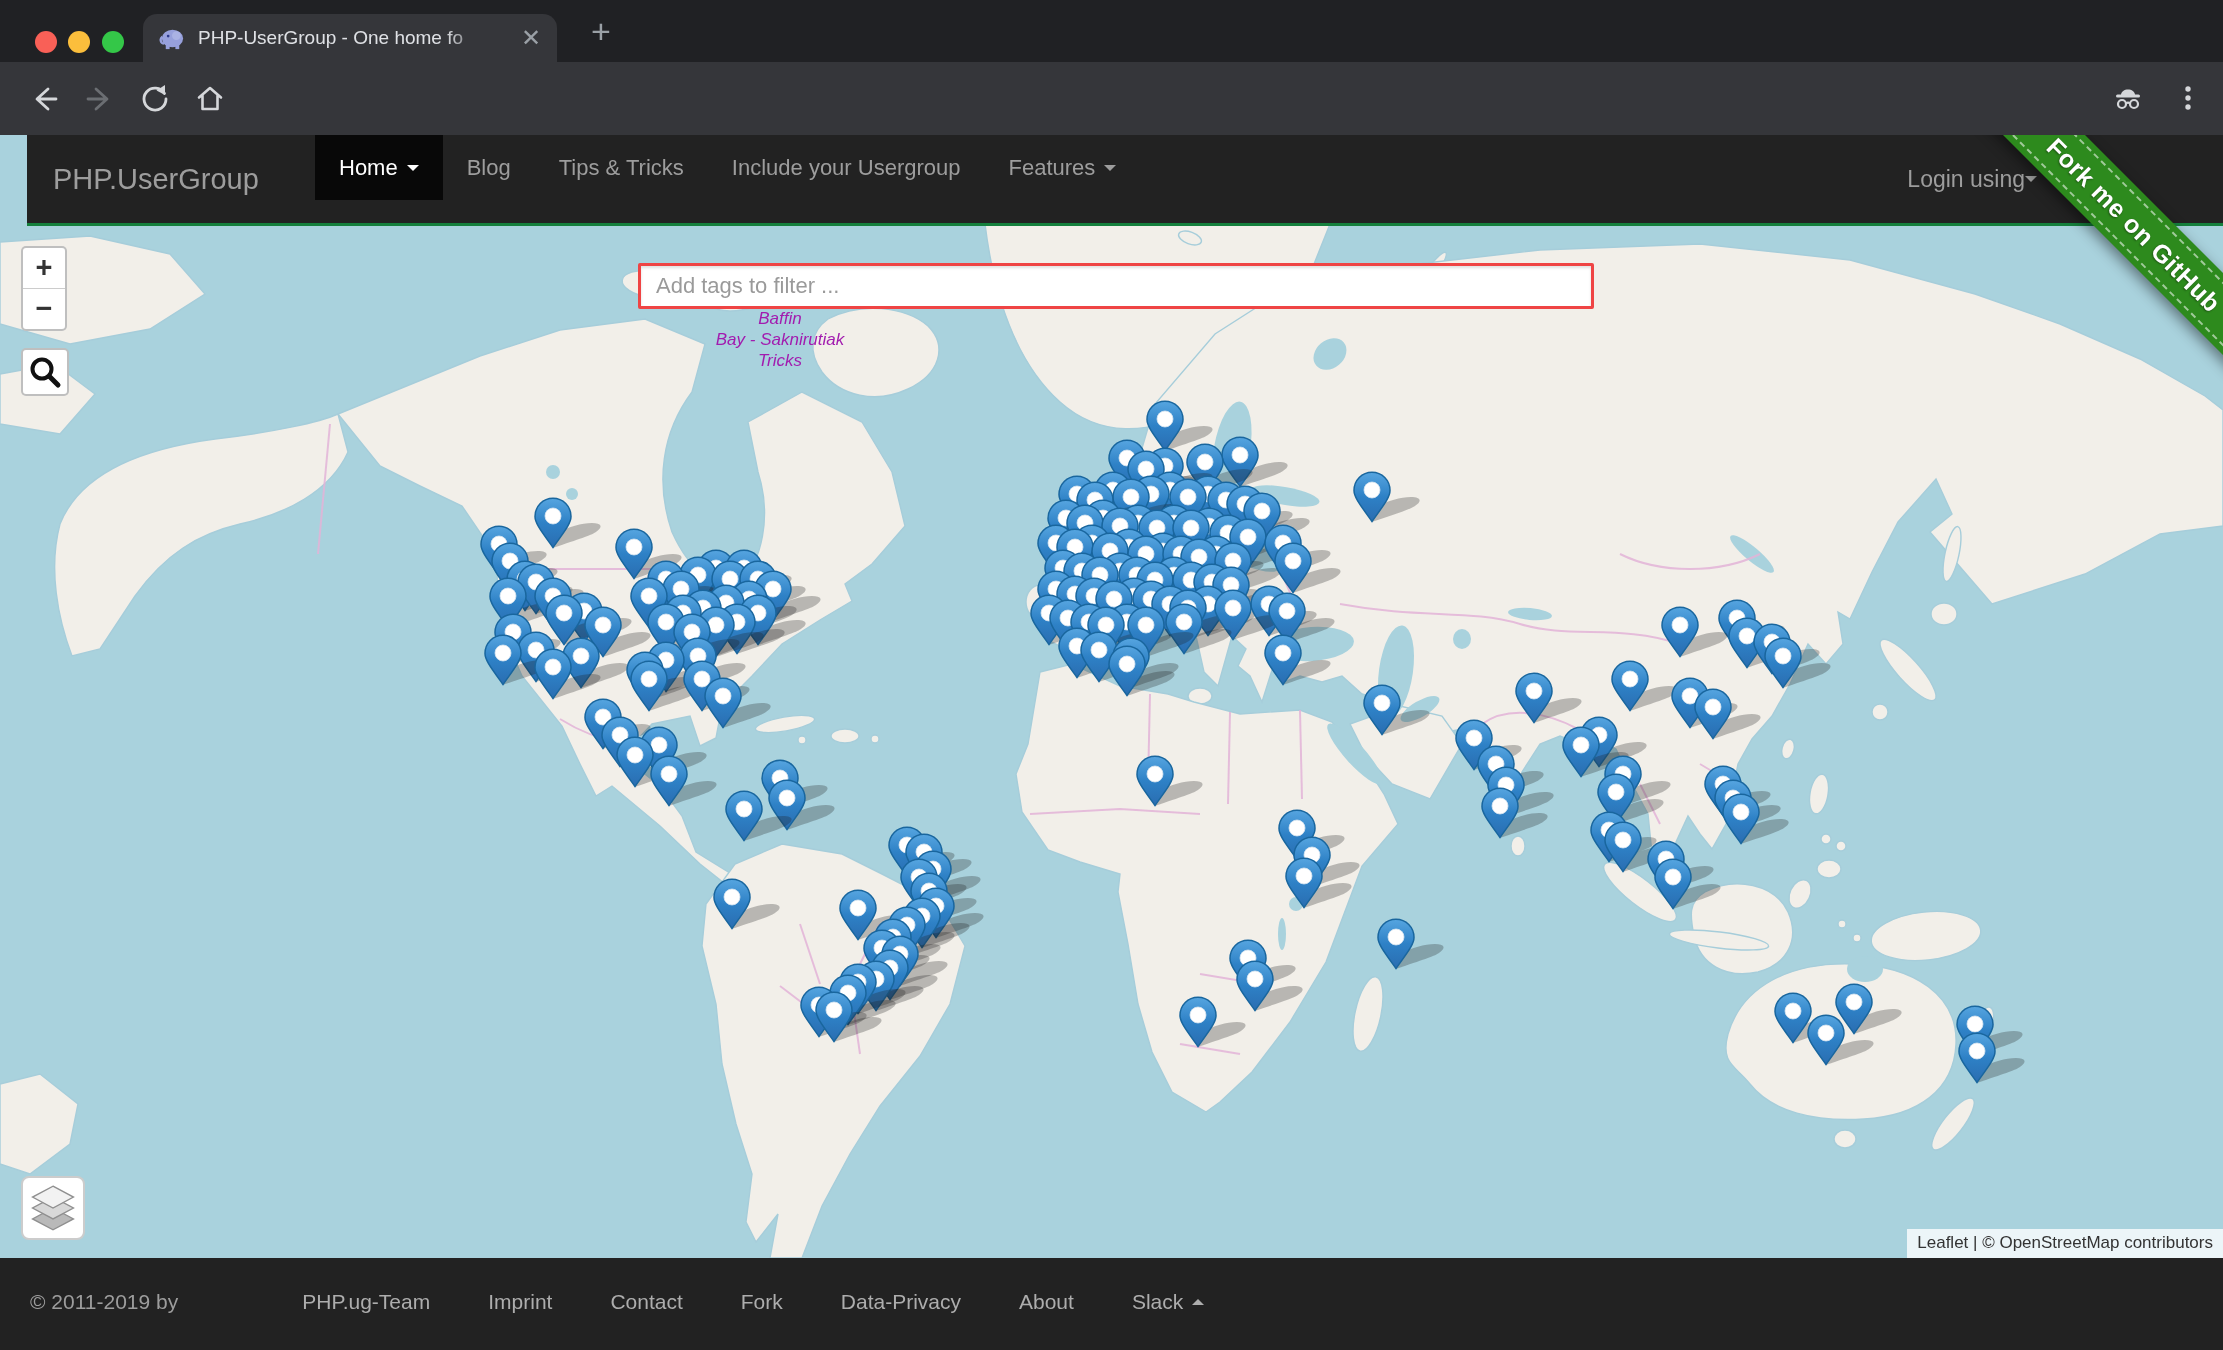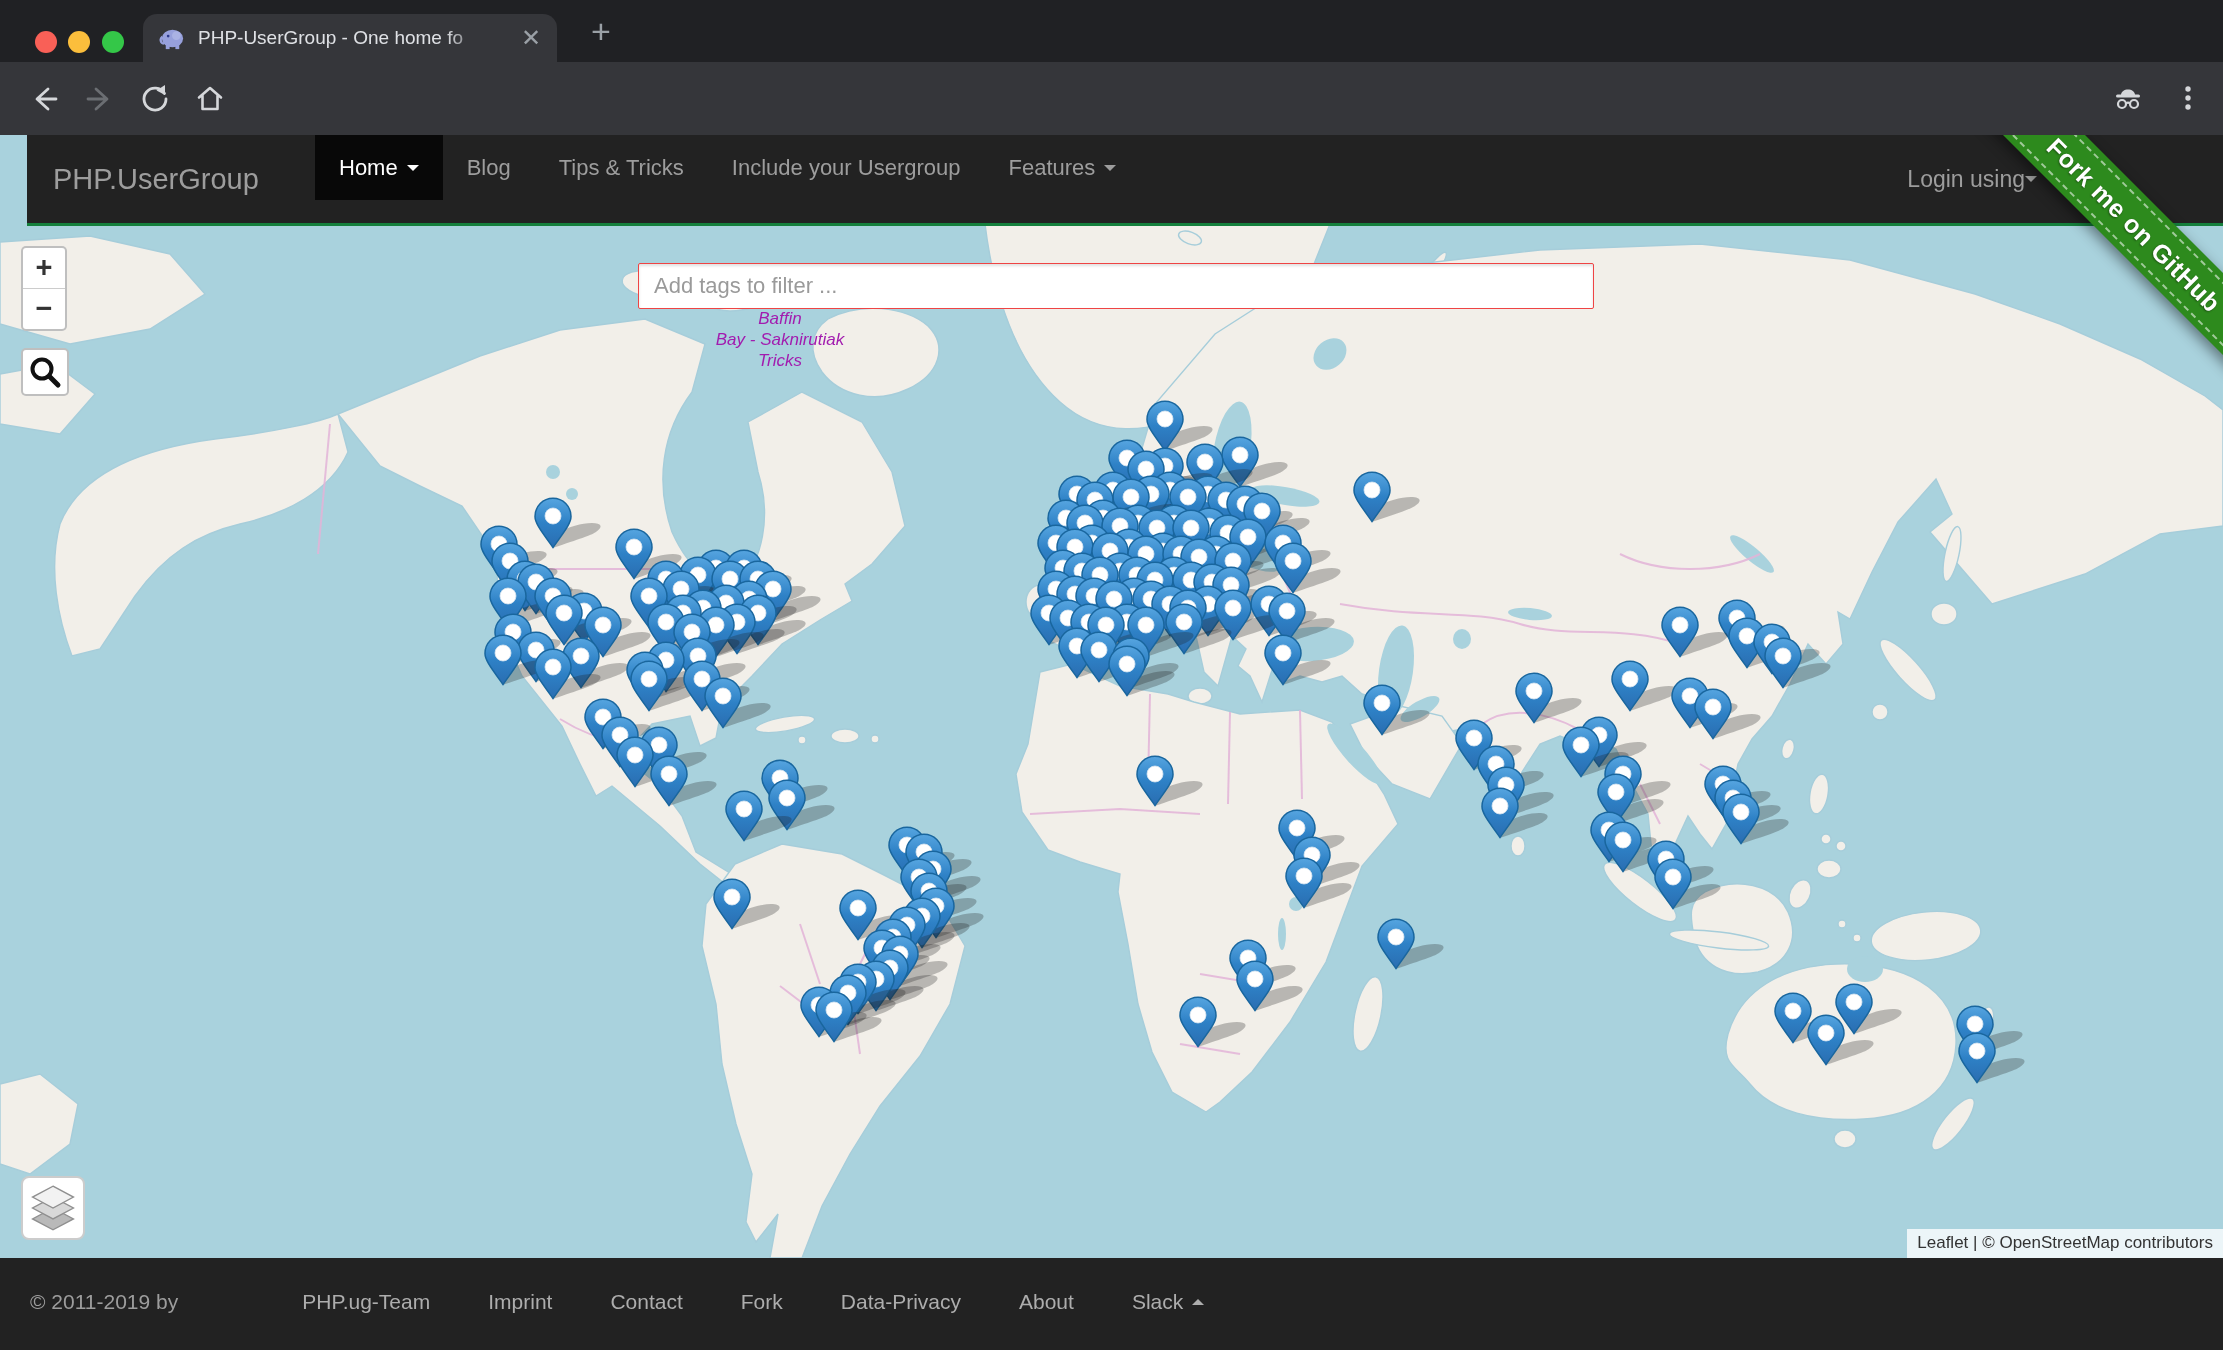--- a/index.html
+++ b/index.html
@@ -58,21 +58,21 @@
           font-size:17px;line-height:21px;color:#a21caf;z-index:6;pointer-events:none;}
 
   .lctl{position:absolute;background:#fff;border:2px solid rgba(0,0,0,.25);border-radius:5px;box-sizing:border-box;z-index:15;}
   .zoomctl{left:21px;top:22px;width:46px;}
   .zbtn{width:100%;height:40px;text-align:center;font-size:29px;font-weight:bold;color:#333;line-height:38px;cursor:pointer;}
   .zbtn+.zbtn{border-top:1px solid #ccc;}
   .searchctl{left:21px;top:124px;width:48px;height:48px;cursor:pointer;}
   .layersctl{left:21px;top:952px;width:64px;height:64px;border-radius:8px;border:2px solid rgba(0,0,0,.2);cursor:pointer;}
 
   .filterbox{position:absolute;left:638px;top:39px;width:956px;height:46px;z-index:15;}
-  .filterbox input{width:100%;height:100%;box-sizing:border-box;border:1px solid #ef4444;border-radius:2px;
+  .filterbox input{width:100%;height:100%;box-sizing:border-box;border:3px solid #ef4444;border-radius:2px;
         padding:0 15px;font-size:22px;color:#333;font-family:"Liberation Sans",sans-serif;
         box-shadow:inset 0 2px 3px rgba(0,0,0,.12);outline:none;}
   .filterbox input::placeholder{color:#9a9a9a;}
 
   .attrib{position:absolute;right:0;bottom:0;background:rgba(255,255,255,.78);color:#333;
           font-size:17px;padding:4px 10px 5px;z-index:15;}
 
   
   .footer{position:absolute;bottom:0;left:0;right:0;height:92px;background:#222;z-index:20;
           display:flex;align-items:flex-start;padding:26px 0 0 30px;box-sizing:border-box;}

